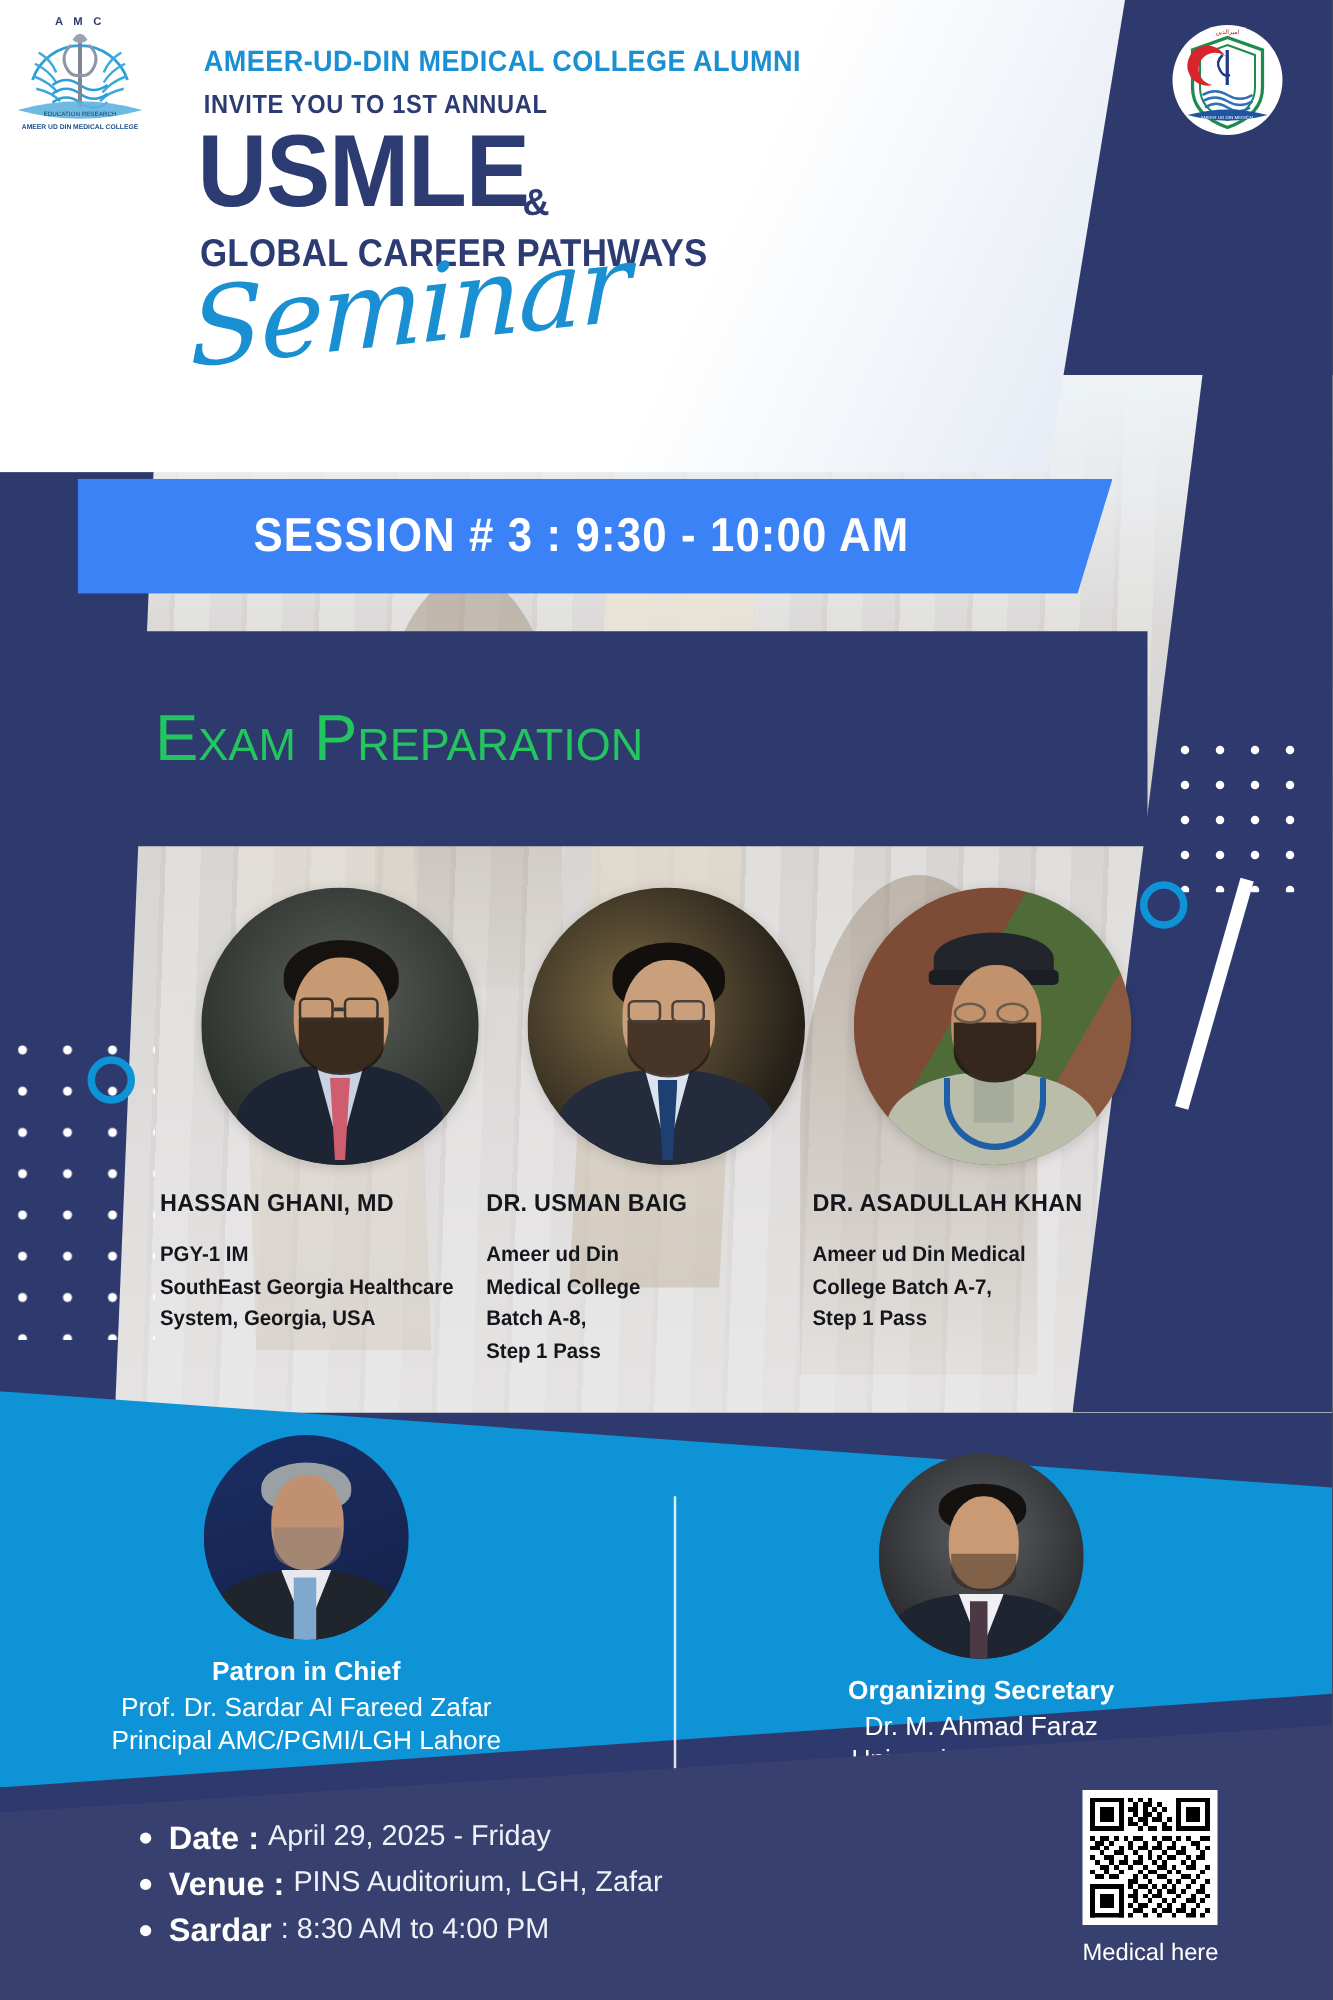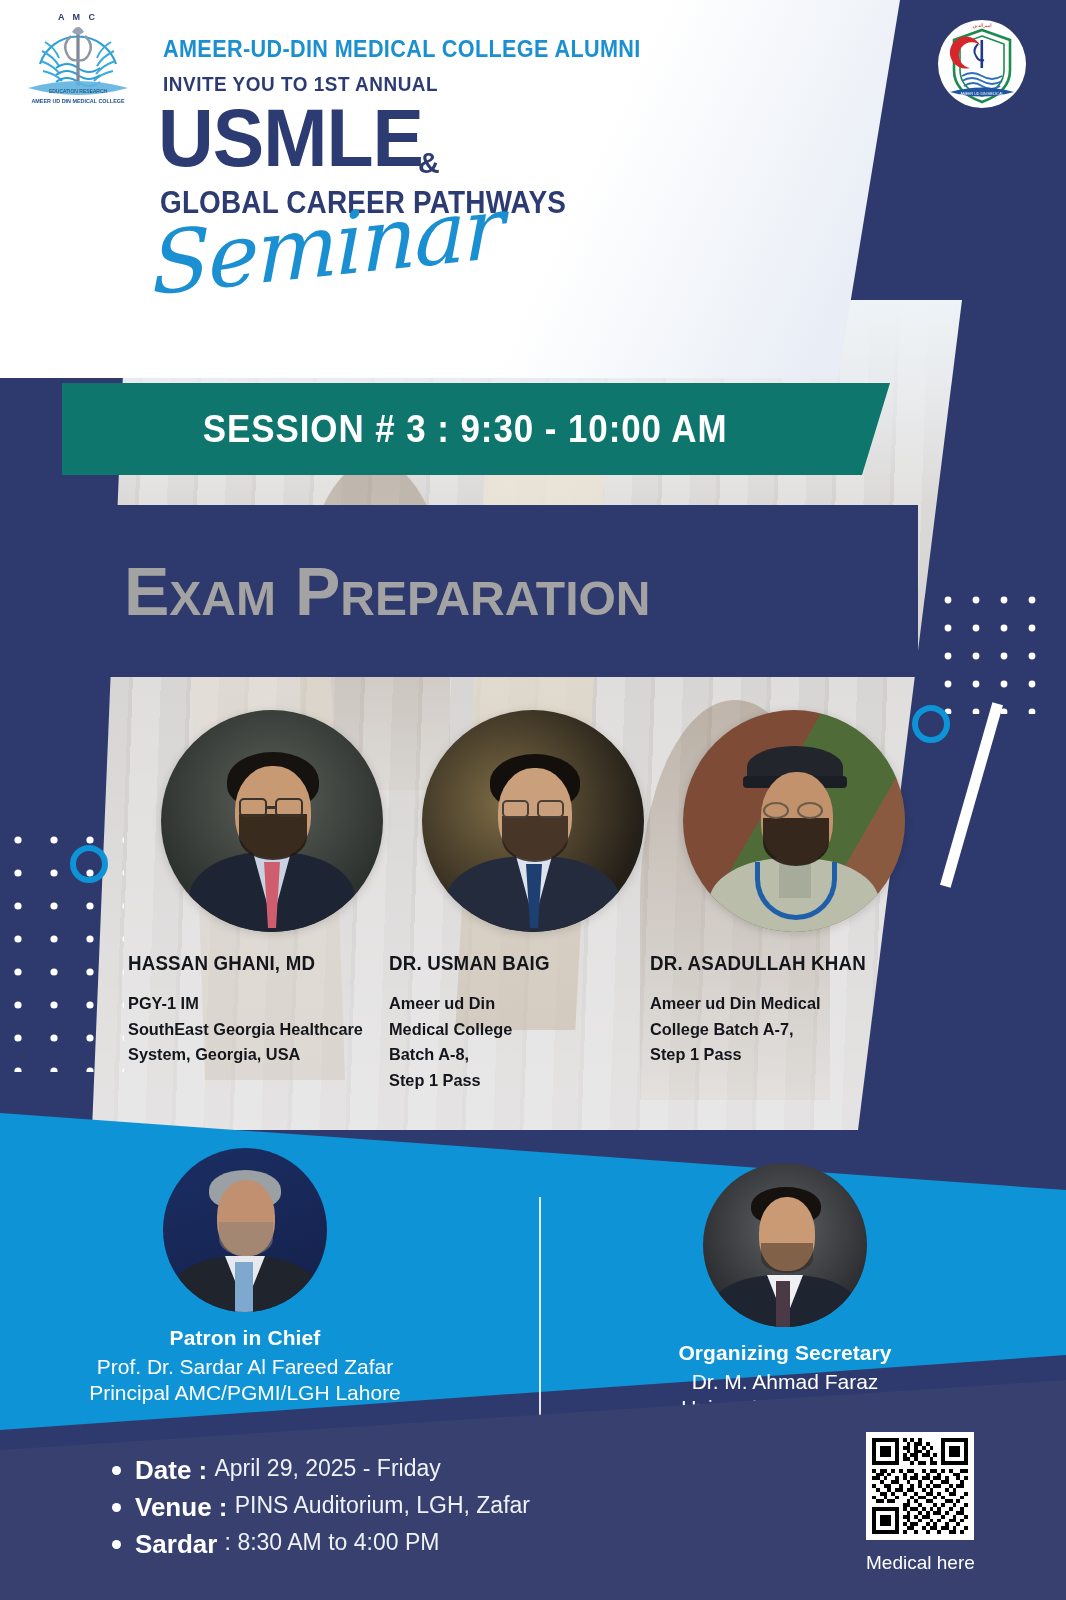--- a/index.html
+++ b/index.html
@@ -50,21 +50,21 @@
   }
 
   
   .header{
     position:absolute; left:0; top:0; width:900px; height:378px;
     background:linear-gradient(115deg,#ffffff 62%,#eef2f8 84%,#e3e9f4 100%);
     clip-path:polygon(0 0, 900px 0, 838px 378px, 0 378px);
   }
 
   
-  .amc-logo{ position:absolute; left:18px; top:6px; width:120px; height:104px; }
+  .amc-logo{ position:absolute; left:4px; top:6px; width:120px; height:104px; }
 
   
   .shield-logo{ position:absolute; left:936px; top:18px; width:92px; height:92px; }
 
   
   .hdr-line1{
     position:absolute; left:163px; top:36px;
     font-size:23.5px; font-weight:700; letter-spacing:.4px;
     color:#1a8fd1; font-family:"Liberation Sans", sans-serif;
     transform:scaleX(.92); transform-origin:left center;
@@ -95,37 +95,37 @@
     font-family:"DejaVu Serif", serif;
     font-style:italic; font-weight:400;
     transform:rotate(-6deg) skewX(-6deg);
     transform-origin:left center;
     letter-spacing:-2px;
   }
 
   
   .session-bar{
     position:absolute; left:62px; top:383px; width:828px; height:92px;
-    background:#0f766e;
+    background:#3b82f6;
     clip-path:polygon(0 0, 828px 0, 800px 92px, 0 92px);
     display:flex; align-items:center; justify-content:center;
   }
   .session-bar span{
     color:#fff; font-size:38px; font-weight:700; letter-spacing:1px;
     transform:scaleX(.92); padding-right:24px;
   }
 
   
   .title-bar{
     position:absolute; left:62px; top:505px; width:856px; height:172px;
     background:#2e3a6e;
     display:flex; align-items:center; padding-left:62px;
   }
   .title-bar span{
-    color:#a3a3a3; font-size:68px; font-weight:700; letter-spacing:0px;
+    color:#22c55e; font-size:52px; font-weight:400; letter-spacing:0px;
     font-variant:small-caps; text-transform:capitalize;
   }
 
   
   .speakers{ position:absolute; left:0; top:700px; width:1066px; height:400px; }
   .spk{ position:absolute; width:300px; }
   .spk .ph{
     width:222px; height:222px; border-radius:50%;
     margin:0 auto 20px; overflow:hidden; position:relative;
     box-shadow:0 2px 10px rgba(0,0,0,.15);

